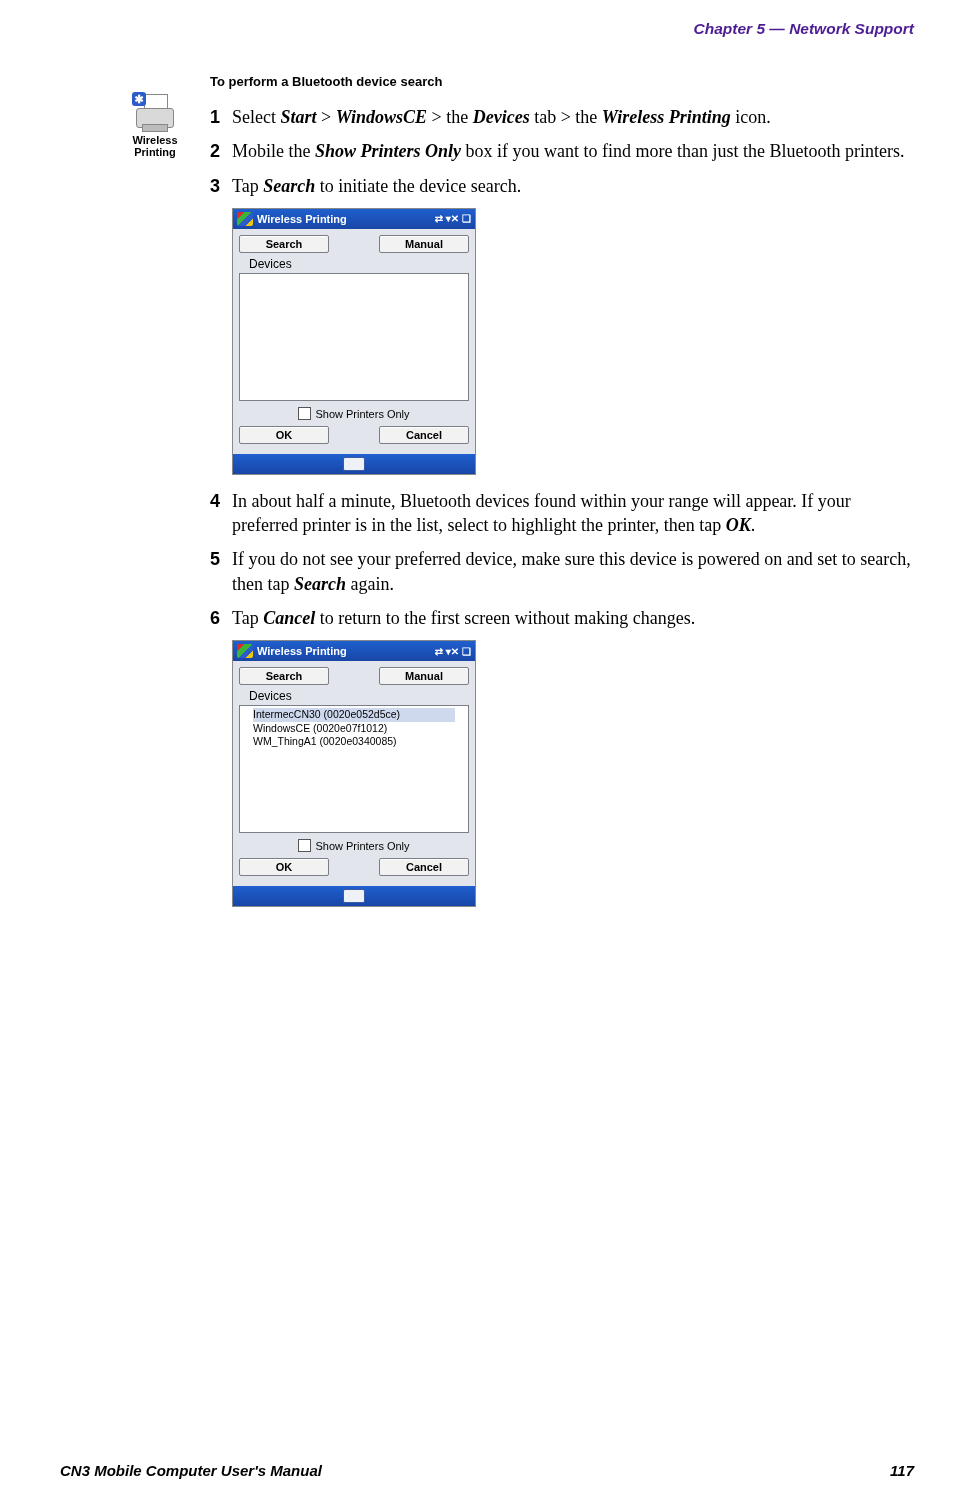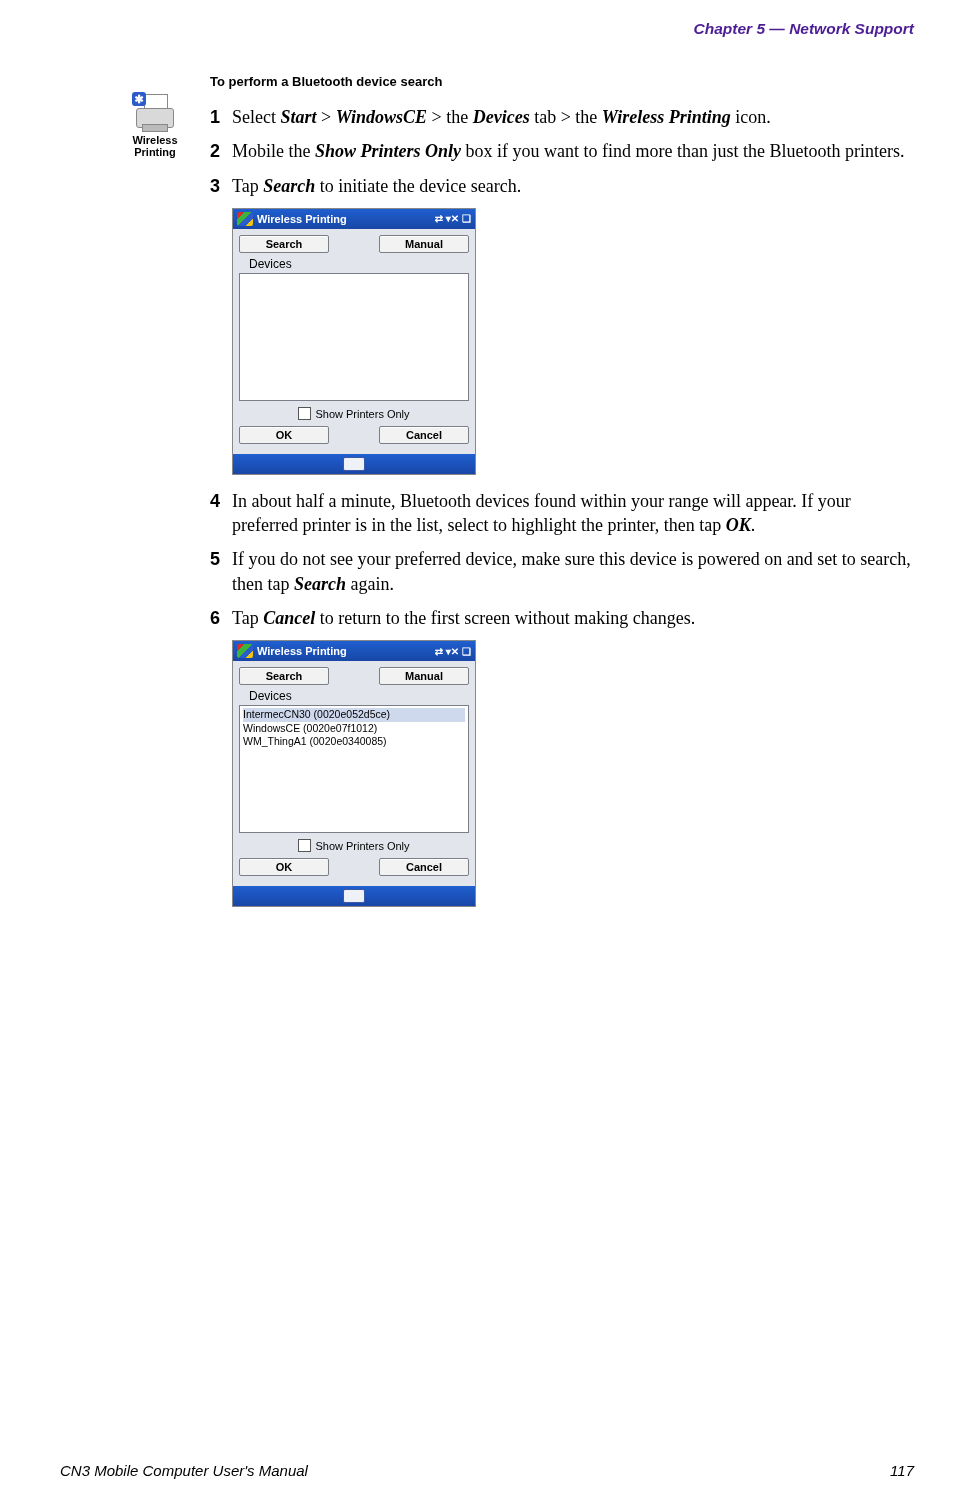--- a/index.html
+++ b/index.html
@@ -147,21 +147,21 @@
     box-shadow: inset 0 1px 0 #fff;
   }
   .wm-label {
     font-size: 12px;
     margin: 2px 0 2px 10px;
   }
   .wm-list {
     background: #fff;
     border: 1px solid #7a7f87;
     height: 122px;
-    padding: 2px 3px;
+    padding: 2px 13px;
     font-size: 10.5px;
     line-height: 1.25;
     overflow: hidden;
   }
   .wm-list .sel { background: #cfd9ee; }
   .wm-check-row {
     text-align: center;
     margin: 6px 0;
     font-size: 11px;
   }
@@ -188,21 +188,21 @@
   }
 
   .footer {
     position: absolute;
     bottom: 24px;
     left: 60px;
     right: 60px;
     display: flex;
     justify-content: space-between;
     font-family: Verdana, Arial, sans-serif;
-    font-weight: normal;
+    font-weight: bold;
     font-style: italic;
     font-size: 15px;
   }
 </style>
 </head>
 <body>
 
 <div class="page">
   <div class="chapter-header">Chapter 5 —  Network Support</div>
 

